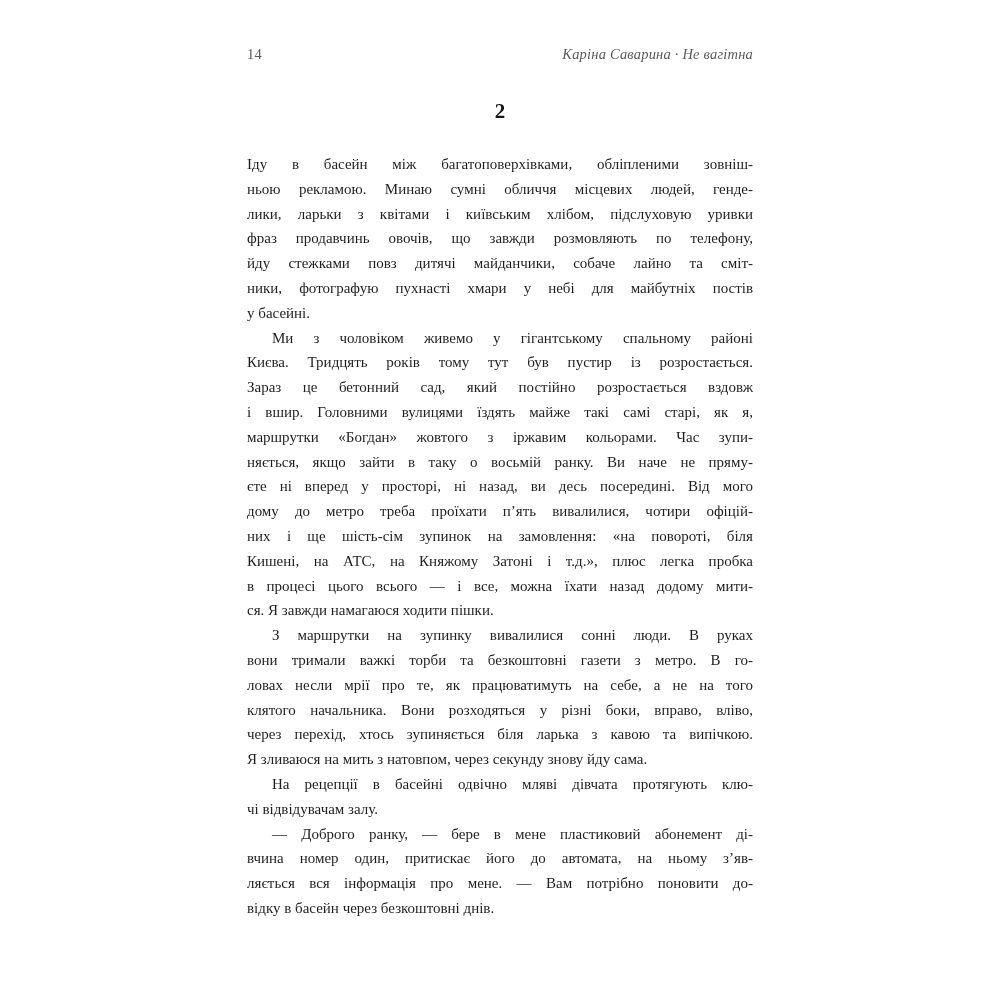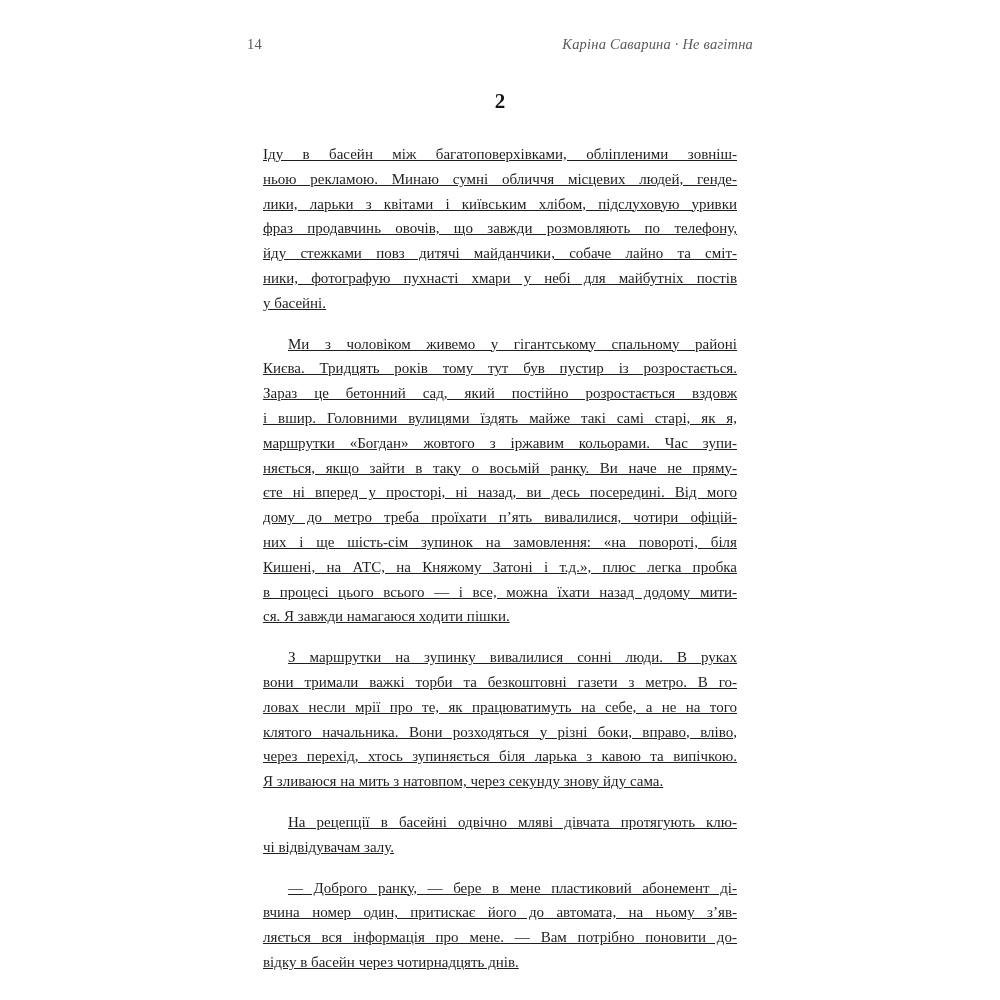--- a/index.html
+++ b/index.html
@@ -10,21 +10,21 @@
   body {
     width: 1000px;
     height: 1000px;
     font-family: "Liberation Serif", serif;
     color: #1f1f1f;
     overflow: hidden;
   }
   .book-page {
     width: 506px;
     margin: 0 auto;
-    padding-top: 36px;
+    padding-top: 46px;
   }
   .page-header {
     display: flex;
     justify-content: space-between;
     align-items: baseline;
     font-size: 14.5px;
     color: #5a5a5a;
     letter-spacing: 0.2px;
   }
   .page-number {
@@ -39,22 +39,21 @@
     font-weight: bold;
     color: #141414;
     margin: 36px 0 0 0;
   }
   .body-text {
     margin-top: 28px;
     font-size: 15px;
     line-height: 24.8px;
   }
   .paragraph {
-    margin: 16px;
-    text-decoration: underline;
+    margin: 0;
   }
   .line {
     text-align: justify;
     text-align-last: justify;
   }
   .line.last {
     text-align: justify;
     text-align-last: left;
   }
   .line.indent {
@@ -105,16 +104,16 @@
         <div class="line last">Я зливаюся на мить з натовпом, через секунду знову йду сама.</div>
       </div>
       <div class="paragraph">
         <div class="line indent">На рецепції в басейні одвічно мляві дівчата протягують клю-</div>
         <div class="line last">чі відвідувачам залу.</div>
       </div>
       <div class="paragraph">
         <div class="line indent">— Доброго ранку, — бере в мене пластиковий абонемент ді-</div>
         <div class="line">вчина номер один, притискає його до автомата, на ньому з’яв-</div>
         <div class="line">ляється вся інформація про мене. — Вам потрібно поновити до-</div>
-        <div class="line last">відку в басейн через чотирнадцять днів.</div>
+        <div class="line last">відку в басейн через безкоштовні днів.</div>
       </div>
     </main>
 </div>
 
 </body></html>

